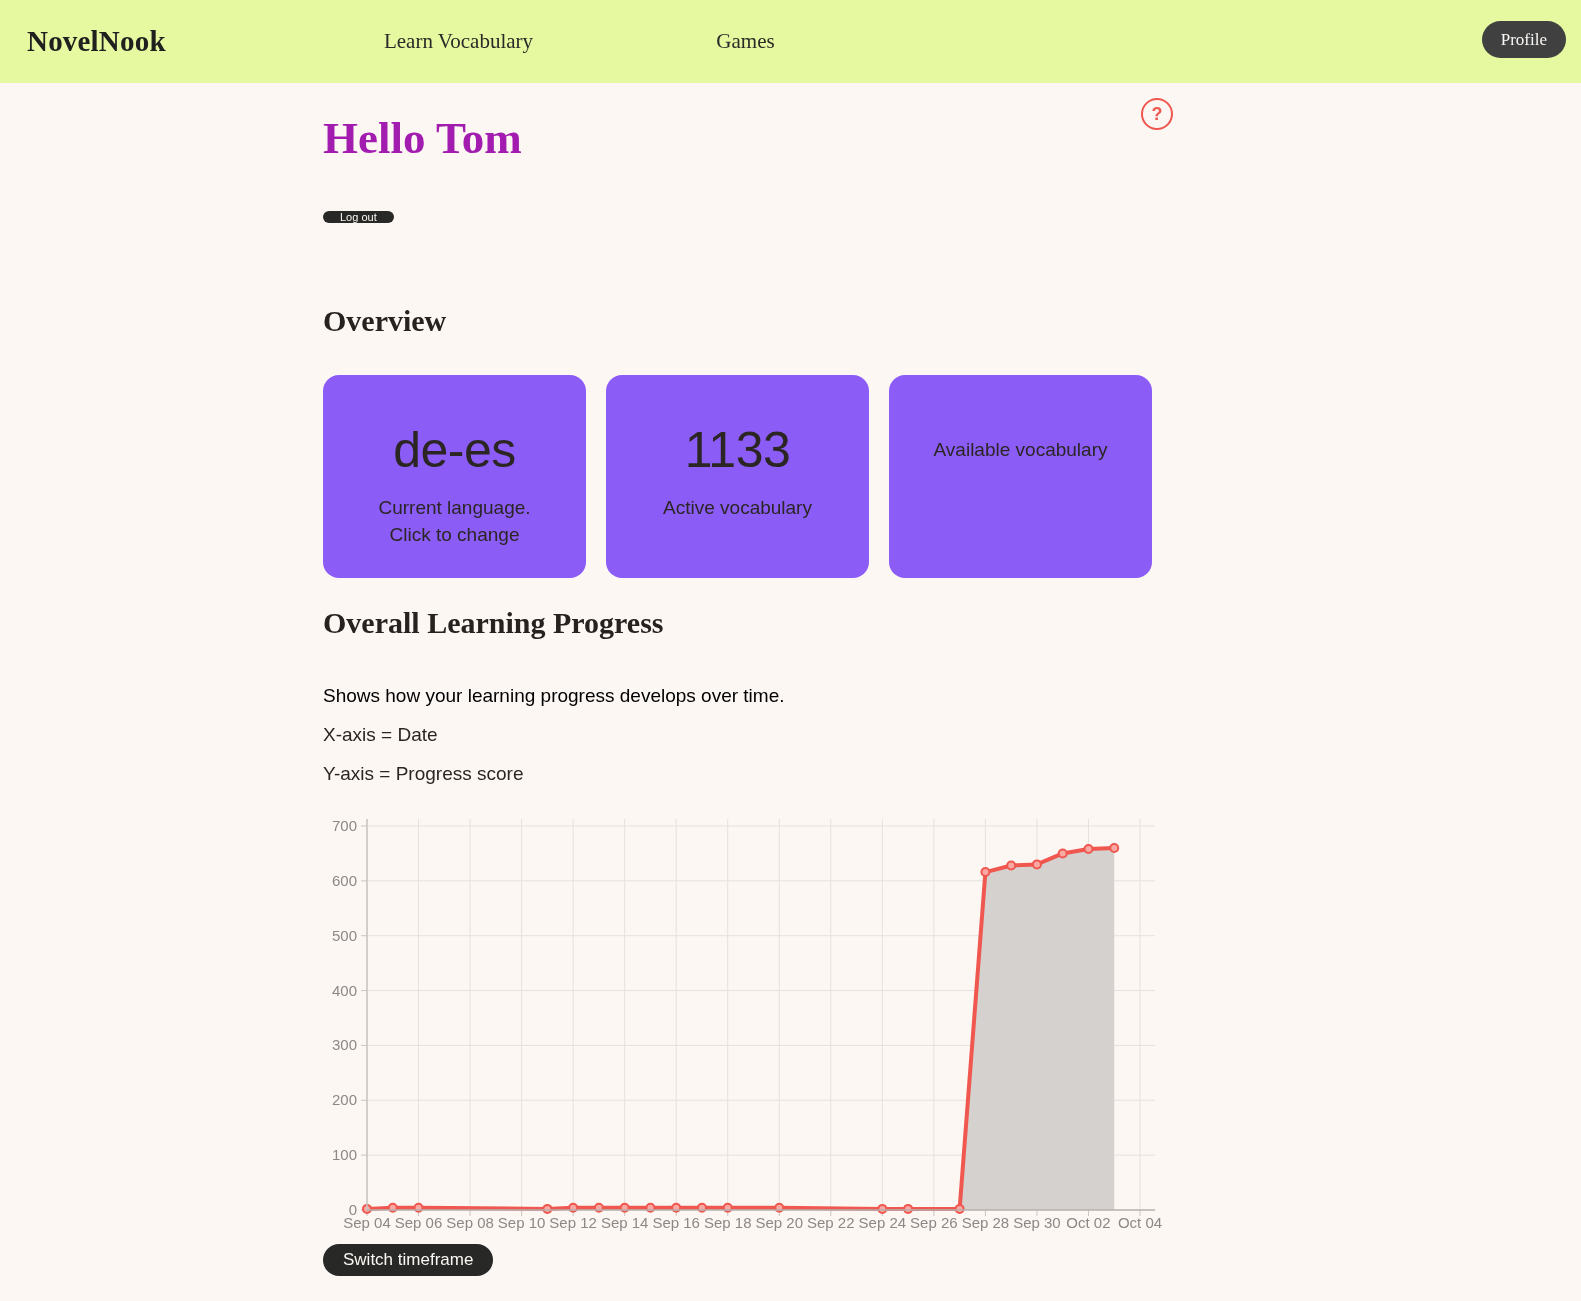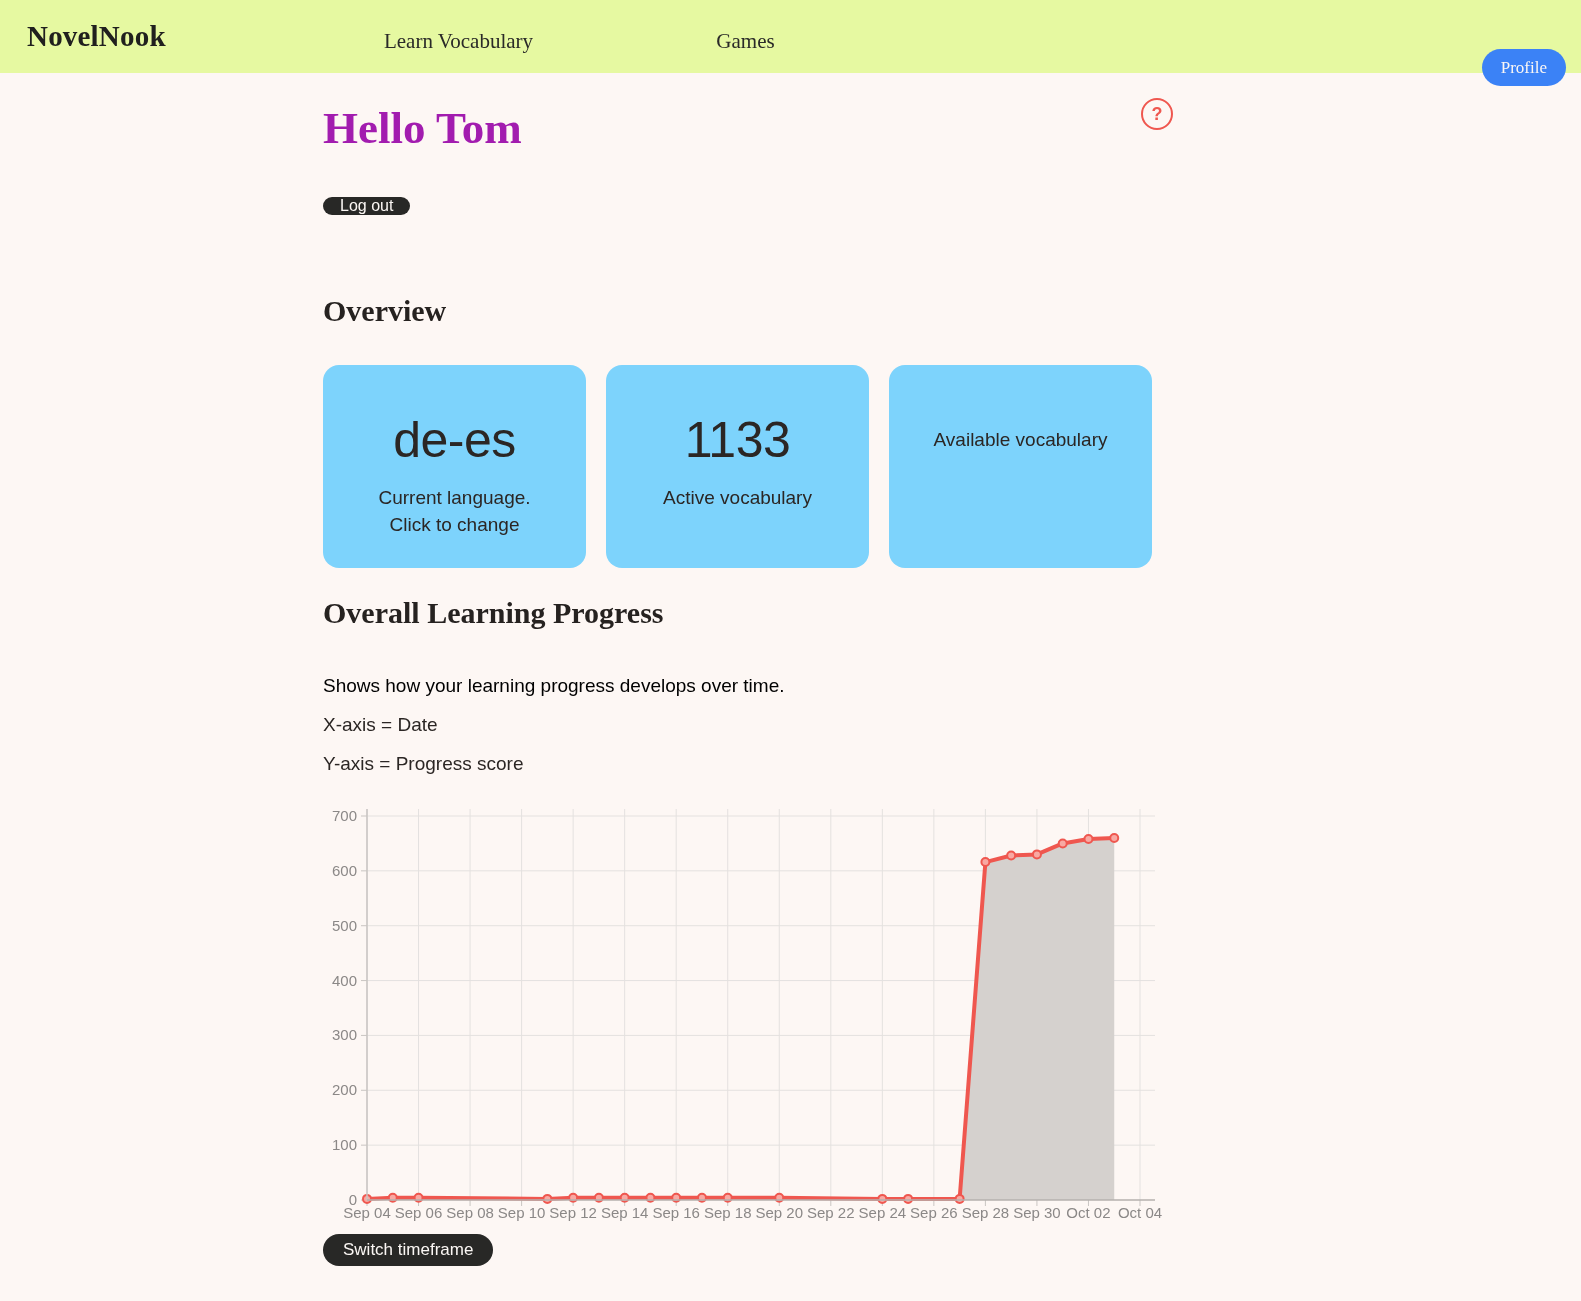--- a/index.html
+++ b/index.html
@@ -7,21 +7,21 @@
   body {
     position:relative;
     background:#fdf7f4;
     font-family:"Liberation Sans","DejaVu Sans",sans-serif;
     color:#2b2624;
     overflow:hidden;
   }
   
   .navbar {
     position:relative;
-    height:73px;
+    height:83px;
     background:#e6f9a1;
     display:flex;
     align-items:center;
   }
   .brand {
     margin-left:27px;
     font-family:"Liberation Serif","DejaVu Serif",serif;
     font-weight:700;
     font-size:29px;
     color:#20201e;
@@ -40,28 +40,27 @@
     font-family:"Liberation Serif","DejaVu Serif",serif;
     font-size:21px;
     color:#2a2a28;
     cursor:pointer;
   }
   .profile-btn {
     position:absolute;
     right:15px; top:21px;
     height:37px;
     padding:0 19px;
-    background:#3b82f6;
+    background:#404040;
     color:#fbf7f4;
     border:none;
     border-radius:19px;
     font-family:"Liberation Serif","DejaVu Serif",serif;
     font-size:17px;
     cursor:pointer;
-    margin-top:28px;
   }
   
   .greeting {
     margin:29px 0 0 323px;
     font-family:"Liberation Serif","DejaVu Serif",serif;
     font-weight:700;
     font-size:45px;
     color:#a21caf;
   }
   .help-icon {
@@ -78,40 +77,40 @@
     background:transparent;
   }
   .logout-row { margin:43px 0 0 323px; }
   .pill-btn {
     display:inline-block;
     background:#282826;
     color:#fbf7f4;
     border:none;
     border-radius:15px;
     font-family:"Liberation Sans","DejaVu Sans",sans-serif;
-    font-size:16px;
+    font-size:11px;
     padding:0 17px;
     cursor:pointer;
   }
   .section-title {
     margin:79px 0 0 323px;
     font-family:"Liberation Serif","DejaVu Serif",serif;
     font-weight:700;
     font-size:30px;
     color:#262220;
   }
   .cards {
     margin:37px 0 0 323px;
     display:flex;
     gap:20px;
   }
   .card {
     width:263px;
     height:203px;
-    background:#7dd3fc;
+    background:#8b5cf6;
     border-radius:16px;
     text-align:center;
     padding-top:46px;
   }
   .card-value {
     font-size:50px;
     color:#2b2624;
     letter-spacing:-0.5px;
   }
   .card-label {

